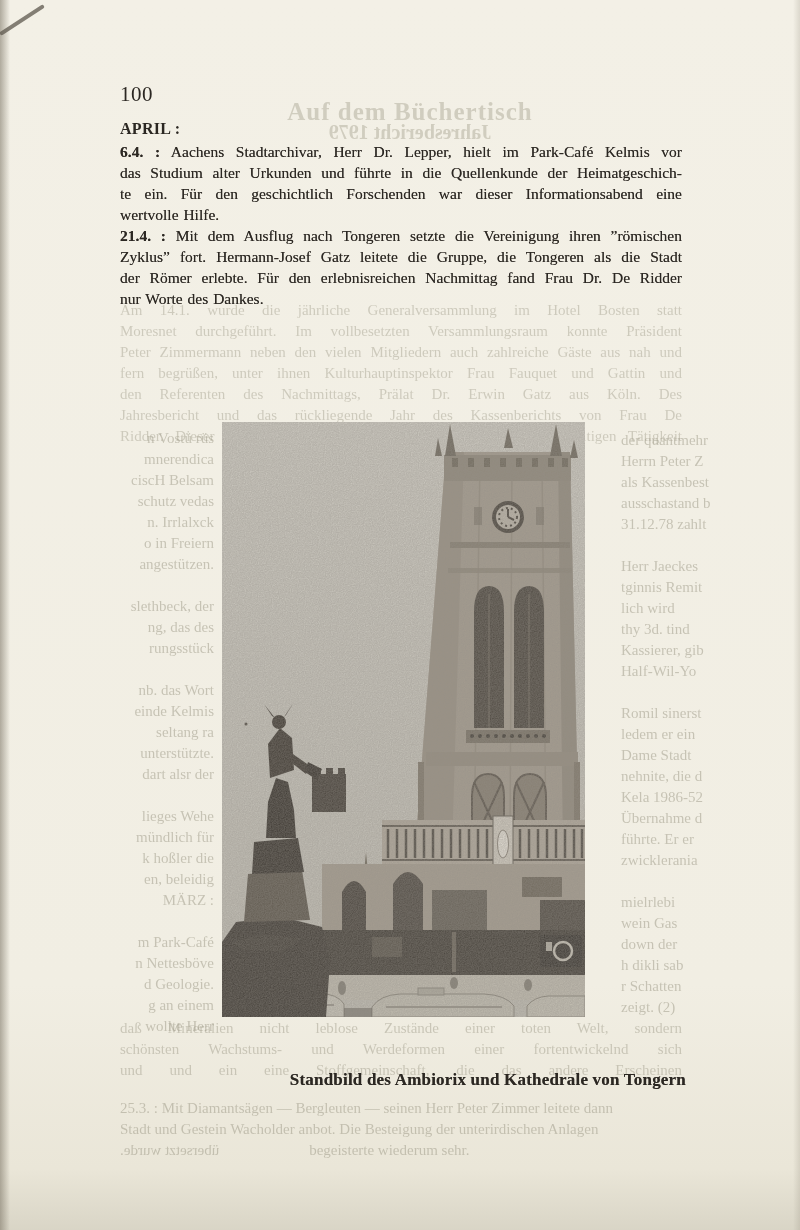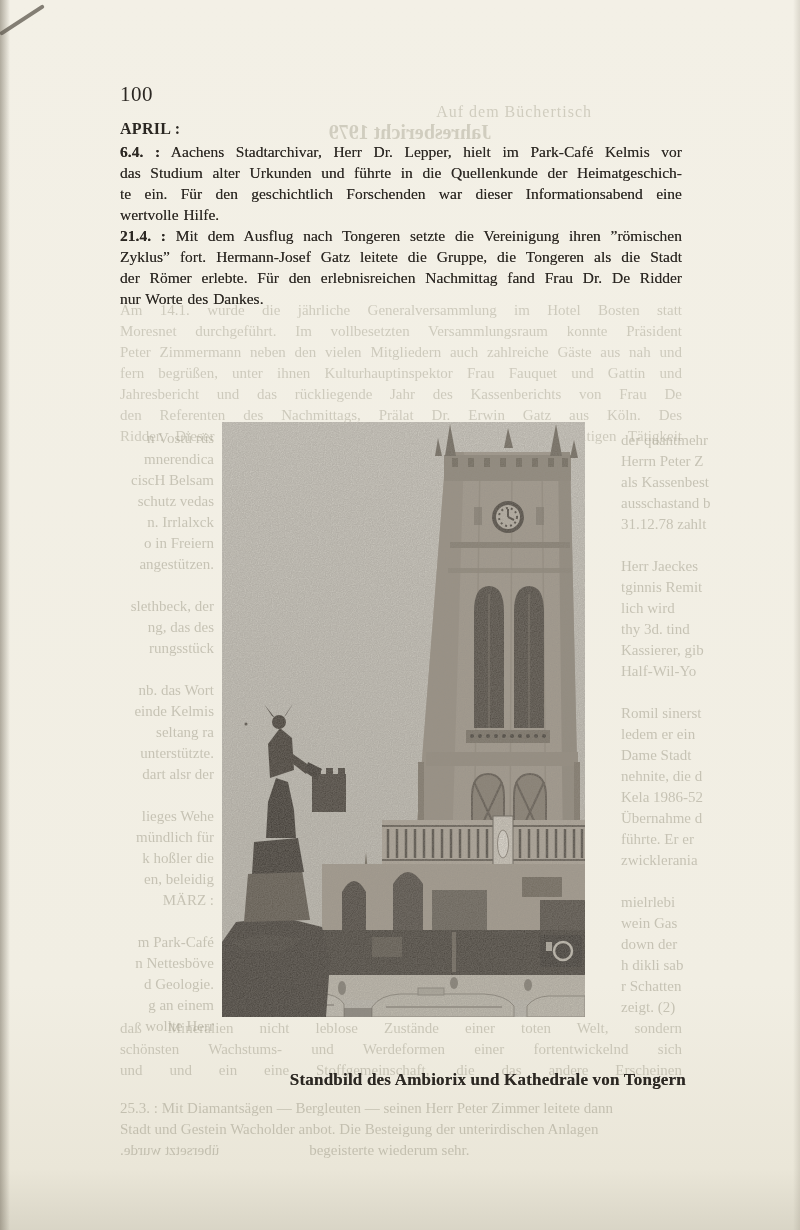--- a/index.html
+++ b/index.html
@@ -21,21 +21,21 @@
   .pline{font-size:15.5px;line-height:21px;text-align:justify;text-align-last:justify;
     text-shadow:0 0 .4px rgba(43,39,34,.65);word-spacing:1px;}
   .pline.last{text-align-last:left;}
   .lead{font-weight:bold;}
   
   .ghost{position:absolute;z-index:1;color:#9c9886;filter:blur(.35px);
     font-size:15px;line-height:21px;}
   .ghost-line{min-height:21px;white-space:nowrap;overflow:hidden;}
   .ghost-just .ghost-line{white-space:normal;text-align:justify;text-align-last:justify;}
   .ghost-heading{left:228px;top:99px;width:364px;text-align:center;opacity:.55;color:#b5b1a0;}
-  .gh1{font-size:16px;font-weight:normal;letter-spacing:1px;line-height:26px;text-align:right;}
+  .gh1{font-size:25px;font-weight:bold;letter-spacing:1px;line-height:26px;}
   .gh2{font-size:20px;font-weight:bold;transform:scaleX(-1);margin-top:-4px;line-height:22px;}
   .ghost-para-top{left:120px;top:300px;width:562px;opacity:.42;}
   .ghost-col-left{left:110px;top:428px;width:104px;text-align:right;opacity:.5;}
   .ghost-col-right{left:589px;top:430px;width:110px;text-align:left;opacity:.5;margin-left:32px;}
   .ghost-above-caption{left:120px;top:1018px;width:562px;opacity:.45;}
   .ghost-below-caption{left:120px;top:1098px;width:562px;opacity:.5;}
   .mirror{display:inline-block;transform:scaleX(-1);}
   .gap14{display:inline-block;width:90px;}
   
   .photo{position:absolute;left:222px;top:422px;width:363px;height:595px;z-index:2;}
@@ -53,22 +53,22 @@
   <div class="ghost ghost-heading">
     <div class="gh1">Auf dem Büchertisch</div>
     <div class="gh2">Jahresbericht 1979</div>
   </div>
 
   <div class="ghost ghost-para-top ghost-just">
       <div class="ghost-line">Am 14.1. wurde die jährliche Generalversammlung im Hotel Bosten statt</div>
       <div class="ghost-line">Moresnet durchgeführt. Im vollbesetzten Versammlungsraum konnte Präsident</div>
       <div class="ghost-line">Peter Zimmermann neben den vielen Mitgliedern auch zahlreiche Gäste aus nah und</div>
       <div class="ghost-line">fern begrüßen, unter ihnen Kulturhauptinspektor Frau Fauquet und Gattin und</div>
+      <div class="ghost-line">den Referenten des Nachmittags, Prälat Dr. Erwin Gatz aus Köln. Des</div>
       <div class="ghost-line">Jahresbericht und das rückliegende Jahr des Kassenberichts von Frau De</div>
-      <div class="ghost-line">den Referenten des Nachmittags, Prälat Dr. Erwin Gatz aus Köln. Des</div>
       <div class="ghost-line">Ridder. Dieser Bericht war ein besonders reger Spiegel der vielseitigen Tätigkeit</div>
     </div>
 
   <div class="ghost ghost-col-left">
       <div class="ghost-line">n Vostü rüs</div>
       <div class="ghost-line">mnerendica</div>
       <div class="ghost-line">ciscH Belsam</div>
       <div class="ghost-line">schutz vedas</div>
       <div class="ghost-line">n. Irrlalxck</div>
       <div class="ghost-line">o in Freiern</div>

